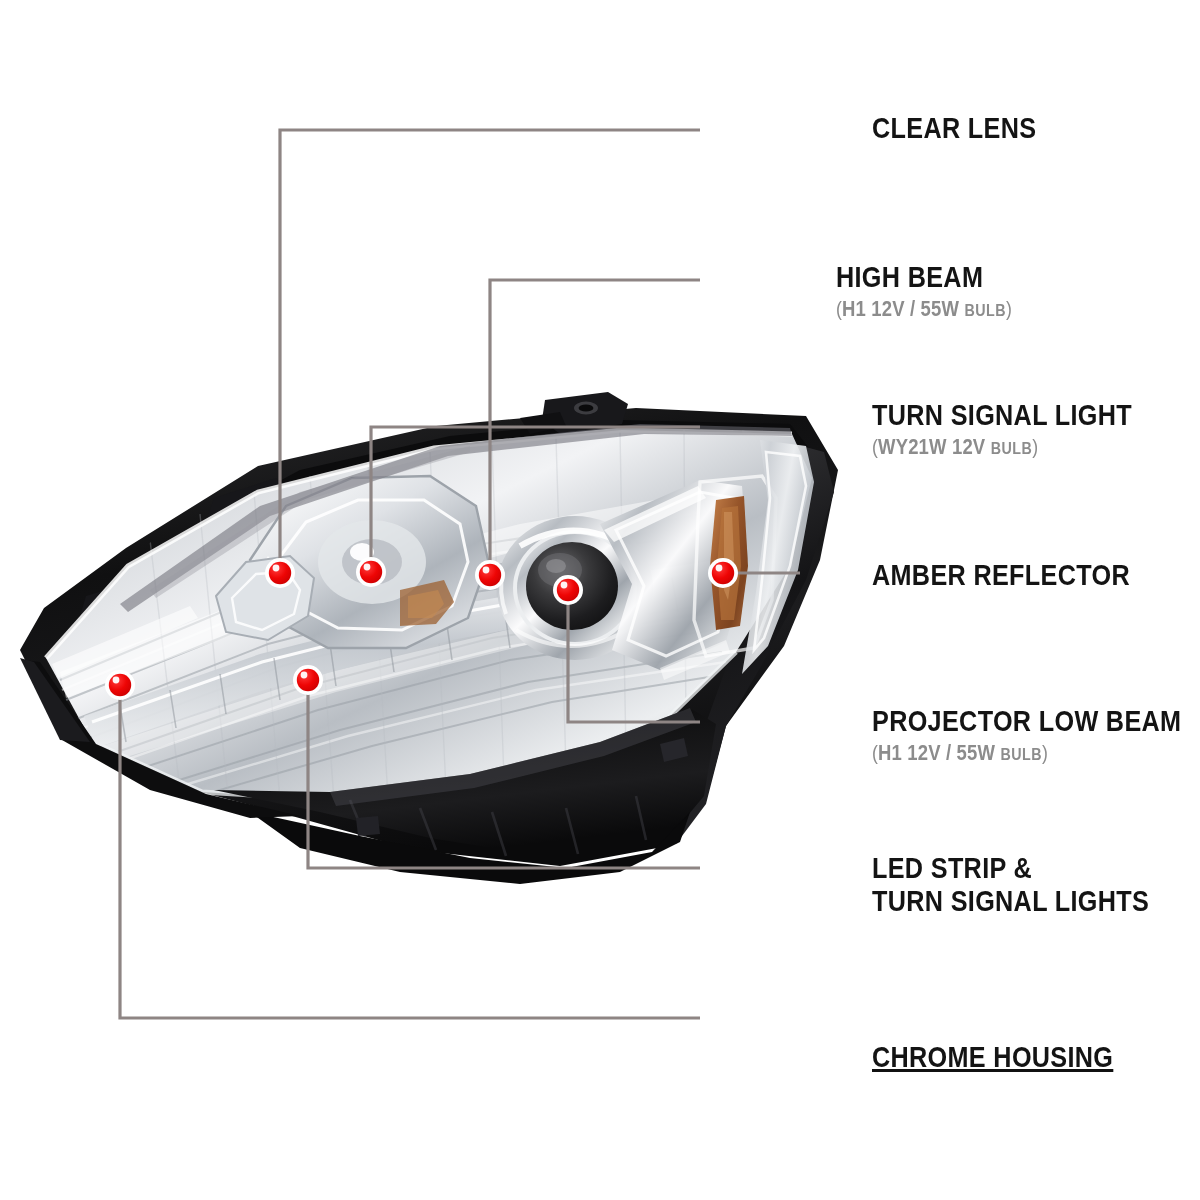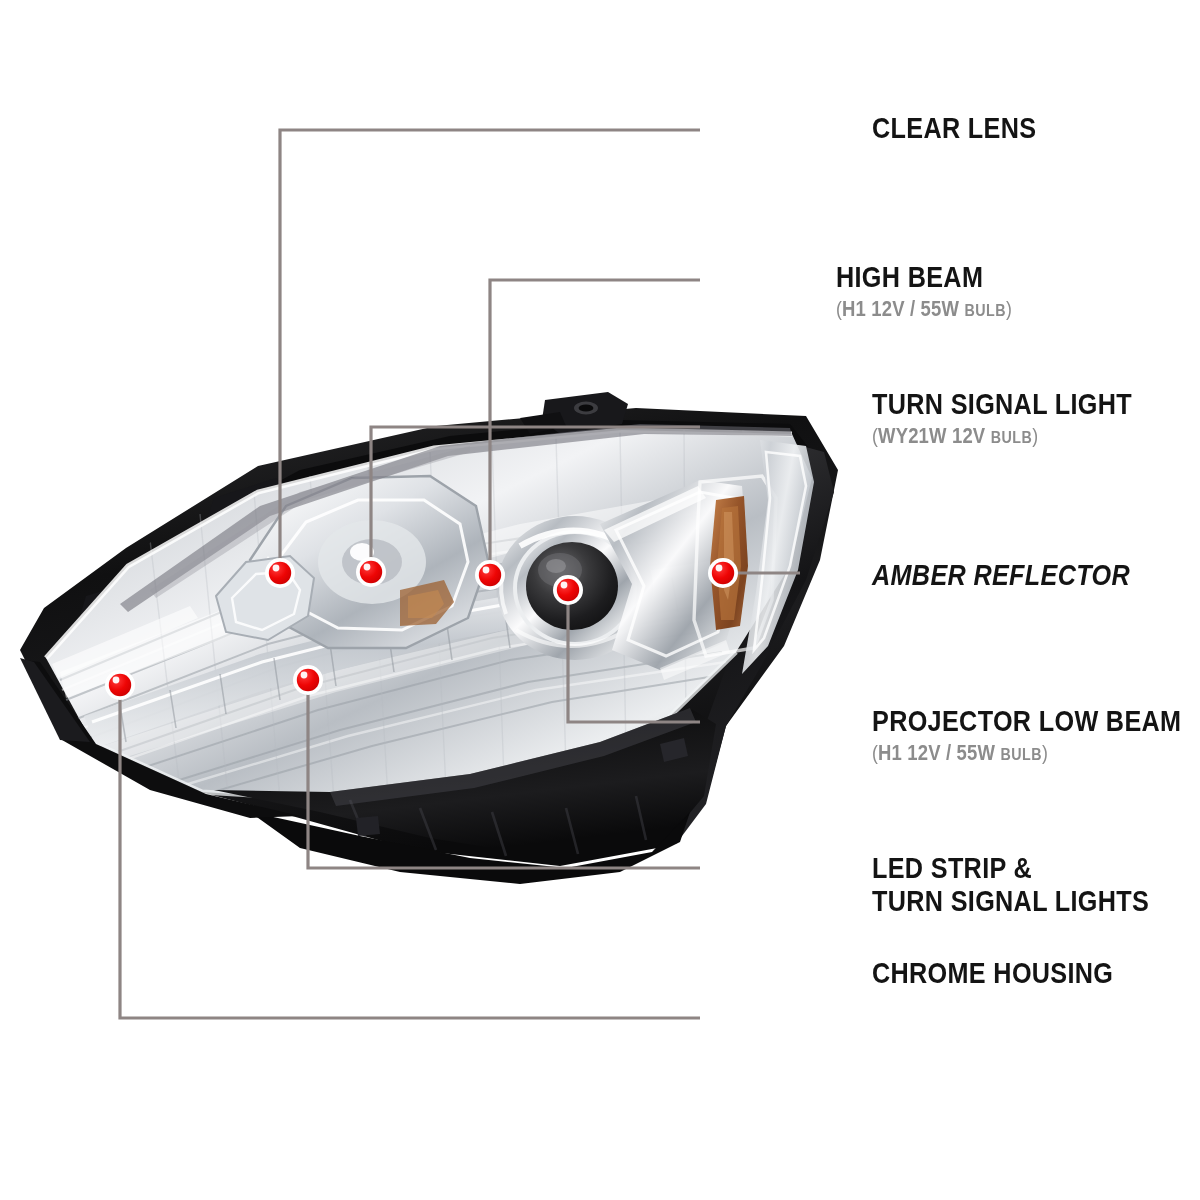--- a/index.html
+++ b/index.html
@@ -405,36 +405,36 @@
 
   <div class="label" style="left:872px;top:113px;">
     <span class="ttl">CLEAR LENS</span>
   </div>
 
   <div class="label" style="left:836px;top:262px;">
     <span class="ttl">HIGH BEAM</span>
     <span class="sub"><span class="par">(</span><span>H1  12V / 55W</span> <span class="sm">BULB</span><span class="par">)</span></span>
   </div>
 
-  <div class="label" style="left:872px;top:389px;">
+  <div class="label" style="left:872px;top:400px;">
     <span class="ttl">TURN SIGNAL LIGHT</span>
     <span class="sub"><span class="par">(</span><span>WY21W  12V</span> <span class="sm">BULB</span><span class="par">)</span></span>
   </div>
 
-  <div class="label" style="left:872px;top:560px;font-style:italic;">
+  <div class="label" style="left:872px;top:560px;">
     <span class="ttl">AMBER REFLECTOR</span>
   </div>
 
   <div class="label" style="left:872px;top:706px;">
     <span class="ttl">PROJECTOR LOW BEAM</span>
     <span class="sub"><span class="par">(</span><span>H1  12V / 55W</span> <span class="sm">BULB</span><span class="par">)</span></span>
   </div>
 
   <div class="label" style="left:872px;top:853px;">
     <span class="ttl">LED STRIP &amp;</span>
     <span class="ttl2">TURN SIGNAL LIGHTS</span>
   </div>
 
-  <div class="label" style="left:872px;top:958px;">
+  <div class="label" style="left:872px;top:1042px;text-decoration:underline;">
     <span class="ttl">CHROME HOUSING</span>
   </div>
 
 </div>
 
 </body></html>

